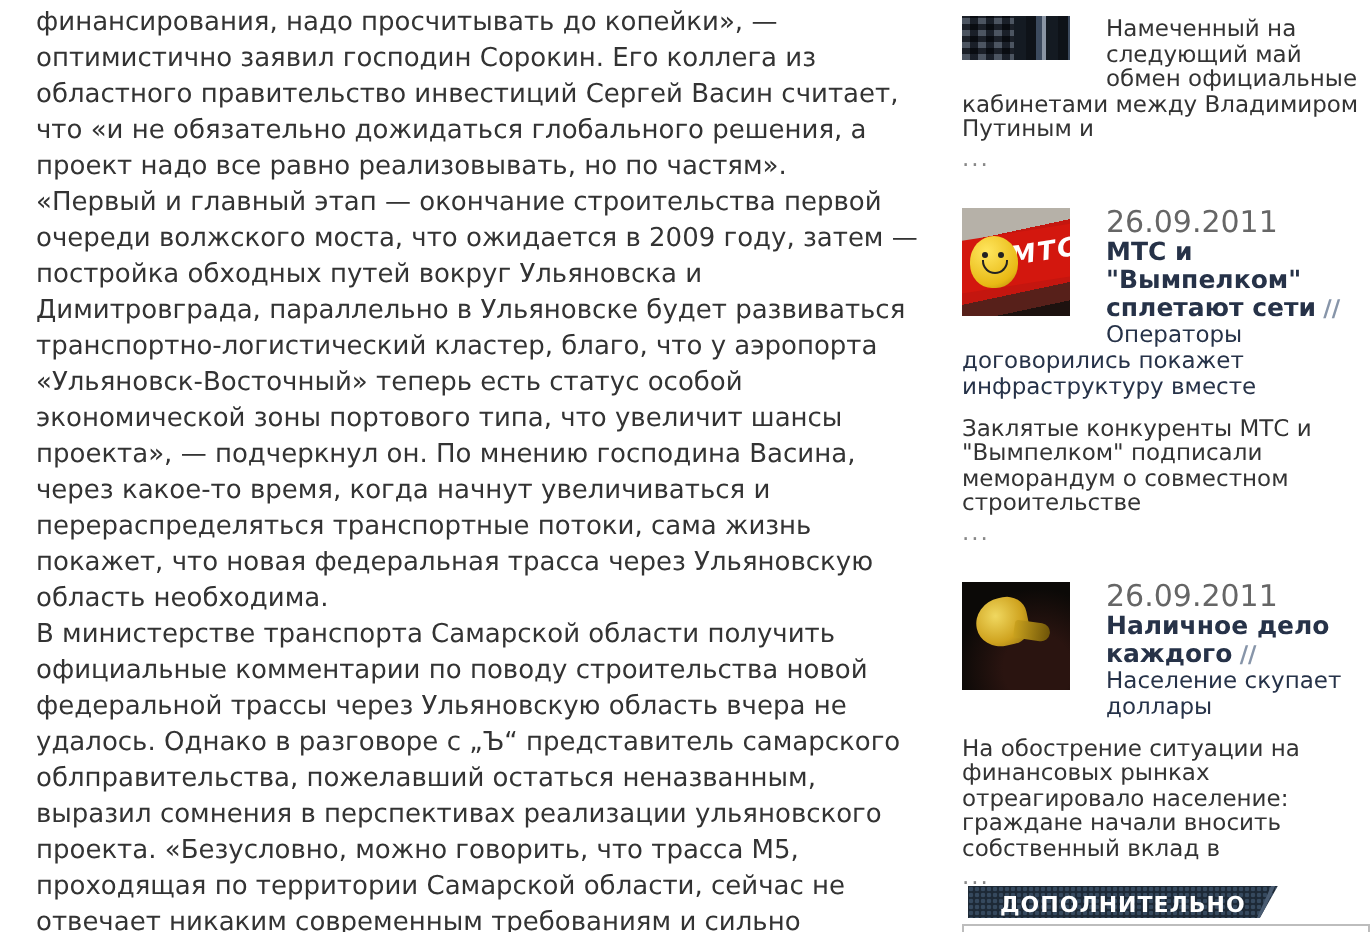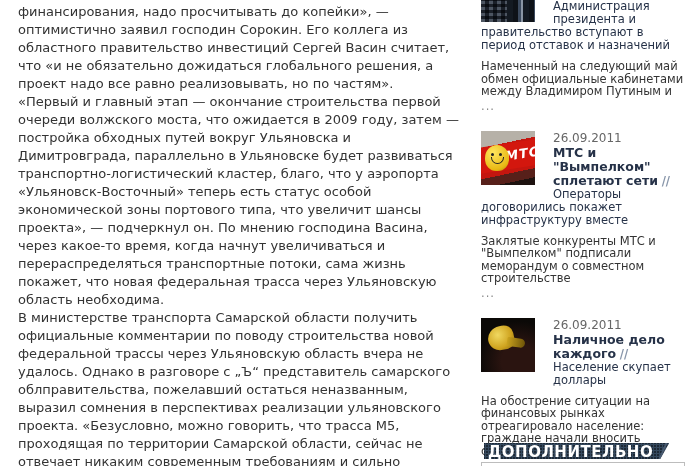--- a/index.html
+++ b/index.html
@@ -76,45 +76,45 @@
     background:radial-gradient(circle at 40% 35%,#f0d860,#cfa31f 60%,#8a6a0d);
     border-radius:60% 45% 40% 55%;
     transform:rotate(-12deg);
   }
   .thumb.gold .wedge{
     left:26px;top:20px;width:18px;height:9px;
     background:linear-gradient(90deg,#caa21e,#6e5408);
     border-radius:2px 6px 6px 2px;transform:rotate(8deg);
   }
 
-  .item-date{font-size:12px;line-height:14px;color:#666666;margin-bottom:1px;}
+  .item-date{font-size:15px;line-height:14px;color:#666666;margin-bottom:1px;}
   .item-link{
     font-size:11.5px;line-height:13px;color:#263248;text-decoration:none;display:block;
   }
   .item-link .title{font-size:12.5px;font-weight:bold;}
   .item-link .sep{color:#8795a9;font-weight:bold;}
   .item-summary{
     margin-top:8px;font-size:11.5px;line-height:12.5px;color:#333333;
   }
   .more-link{display:block;font-size:11.5px;line-height:12px;margin-top:2px;
     color:#888888;text-decoration:none;letter-spacing:1px;}
 
   
   .extra-box{
     position:absolute;left:481px;top:462px;width:202px;height:4px;
     border:1px solid #bdbdbd;border-bottom:none;background:#fff;
   }
   .extra-tab{
     position:absolute;left:484px;top:443px;height:16px;z-index:2;
-    padding:0 16px 0 4px;
+    padding:0 16px 0 16px;
     background-color:#1d2936;
     background-image:radial-gradient(circle,rgba(110,145,185,0.30) 1px,transparent 1.3px);
     background-size:3px 3px;
     clip-path:polygon(0 0,100% 0,calc(100% - 9px) 100%,0 100%);
-    color:#ffffff;font-size:15px;font-weight:bold;line-height:19px;
+    color:#ffffff;font-size:11px;font-weight:bold;line-height:19px;
     letter-spacing:0.5px;
   }
   .extra-tab::after{
     content:"";position:absolute;right:5px;top:0;bottom:0;width:2px;
     background:#4a5c72;transform:skewX(-24deg);
   }
 </style>
 </head>
 <body>
 
@@ -124,21 +124,20 @@
   <p>В министерстве транспорта Самарской области получить официальные комментарии по поводу строительства новой федеральной трассы через Ульяновскую область вчера не удалось. Однако в разговоре с „Ъ“ представитель самарского облправительства, пожелавший остаться неназванным, выразил сомнения в перспективах реализации ульяновского проекта. «Безусловно, можно говорить, что трасса М5, проходящая по территории Самарской области, сейчас не отвечает никаким современным требованиям и сильно загружена. Но стоит признать и тот факт, что у правительства страны пока нет четкой и внятной концепции реформирования федеральной дорожной сети, а в этих условиях перспективы «Волжского транзита» весьма туманны. Гораздо реальнее выглядят вложения в расширение М5 и улучшение инфраструктуры этой дороги. С учетом экономической ситуации в Самарской области это будет более оправданно и потребует гораздо меньших вложений», — сказал он.</p>
 
 </div>
 
 <div class="sidebar">
 
   <div class="news-item">
     <div class="thumb gov">
       <span class="checker"></span>
     </div>
-    <a class="item-link"><span>Администрация президента и правительство вступают в период отставок и назначений</span></a>
     <div class="item-summary">Намеченный на следующий май обмен официальные кабинетами между Владимиром Путиным и</div>
     <a class="more-link">...</a>
   </div>
 
   <div class="news-item">
     <div class="thumb mts">
       <span class="band"></span>
       <span class="label">МТС</span>
       <span class="egg"></span>
       <span class="eye1"></span>

